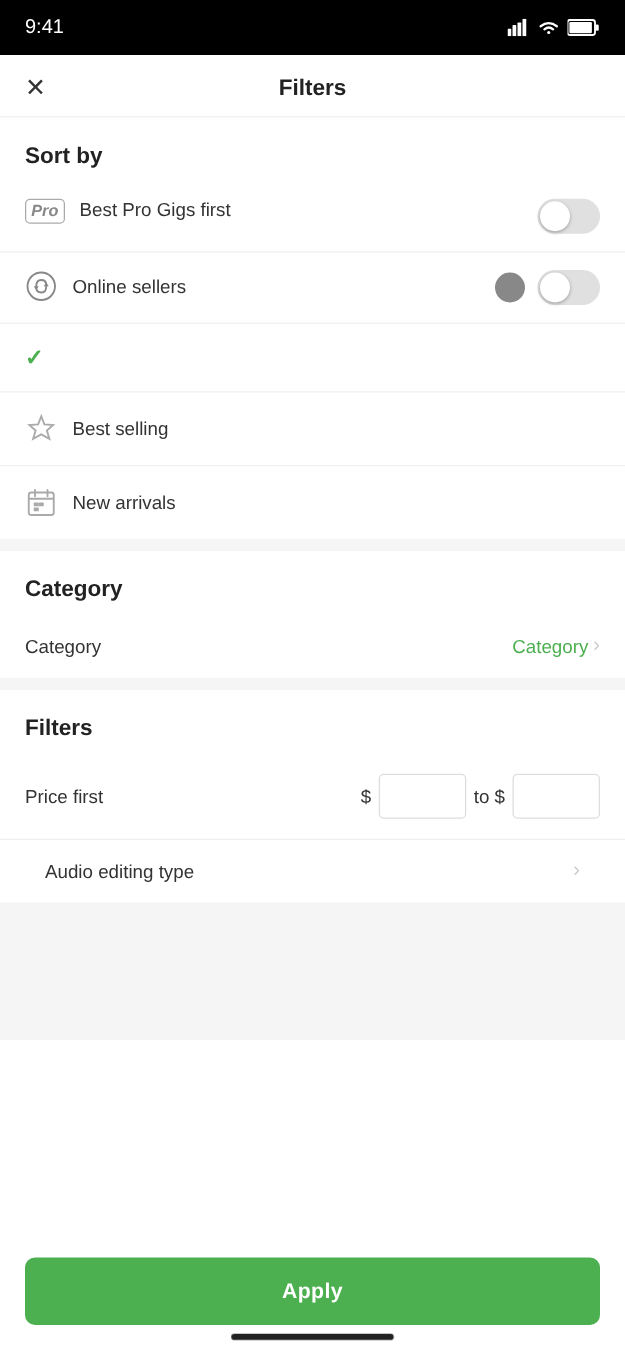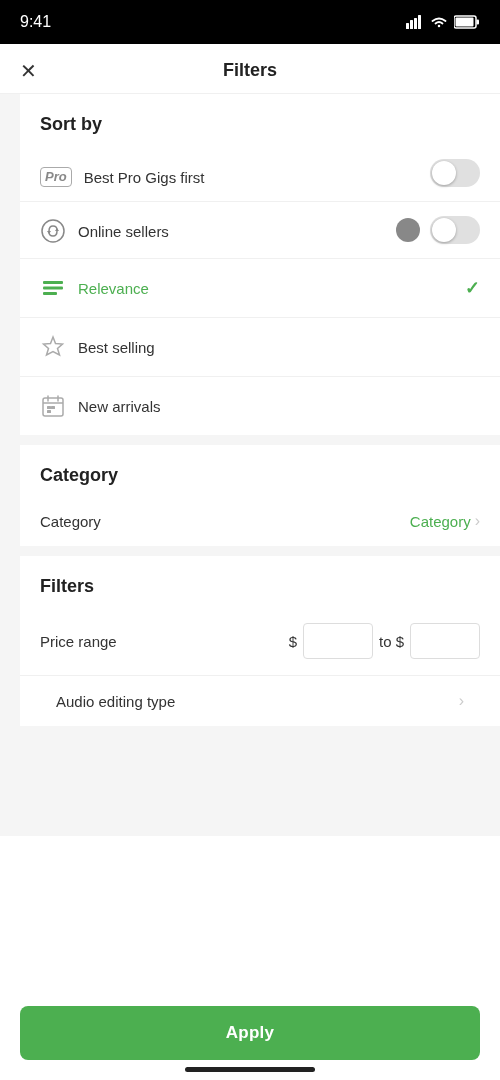--- a/index.html
+++ b/index.html
@@ -56,36 +56,35 @@
     
     .content {
       padding: 0;
       background: #f5f5f5;
     }
 
     
     .section {
       background: #fff;
       margin-bottom: 10px;
-      margin-left: 20px;
     }
 
     .section-header {
       padding: 20px 20px 10px;
     }
     .section-title {
       font-size: 18px;
       font-weight: 700;
       color: #222;
     }
 
     
     .toggle-row {
       display: flex;
-      align-items: flex-end;
+      align-items: flex-start;
       justify-content: space-between;
       padding: 14px 20px;
       border-bottom: 1px solid #f0f0f0;
     }
     .toggle-row:last-child { border-bottom: none; }
 
     .toggle-left {
       display: flex;
       align-items: center;
       gap: 12px;
@@ -318,29 +317,20 @@
         </svg>
         <span class="toggle-label">Online sellers</span>
       </div>
       <div style="display:flex; align-items:center; gap:10px;">
         <div class="online-circle"></div>
         <div class="toggle-switch off"></div>
       </div>
     </div>
 
     <div class="sort-option">
-      <div class="sort-left">
-
-        <svg width="26" height="26" viewBox="0 0 26 26">
-          <rect x="3" y="6" width="20" height="3" rx="1" fill="#4CAF50"></rect>
-          <rect x="3" y="11.5" width="20" height="3" rx="1" fill="#4CAF50"></rect>
-          <rect x="3" y="17" width="14" height="3" rx="1" fill="#4CAF50"></rect>
-        </svg>
-        <span class="sort-option-label active">Relevance</span>
-      </div>
       <span class="checkmark">✓</span>
     </div>
 
     <div class="sort-option">
       <div class="sort-left">
 
         <svg width="26" height="26" viewBox="0 0 26 26">
           <polygon points="13,3 15.5,9.5 22.5,10 17.5,14.5 19.5,21 13,17.5 6.5,21 8.5,14.5 3.5,10 10.5,9.5" stroke="#aaa" stroke-width="1.5" fill="none"></polygon>
         </svg>
         <span class="sort-option-label">Best selling</span>
@@ -376,21 +366,21 @@
       </div>
     </div>
   </div>
 
   <div class="section">
     <div class="section-header">
       <span class="section-title">Filters</span>
     </div>
 
     <div class="price-range-row">
-      <span class="price-label">Price range</span>
+      <span class="price-label">Price first</span>
       <div class="price-inputs">
         <span class="price-sign">$</span>
         <input type="text" class="price-input" value="" style="">
         <span class="price-sign">to $</span>
         <input type="text" class="price-input" value="" style="">
       </div>
     </div>
 
     <div class="filter-row">
       <span class="filter-label">Audio editing type</span>

